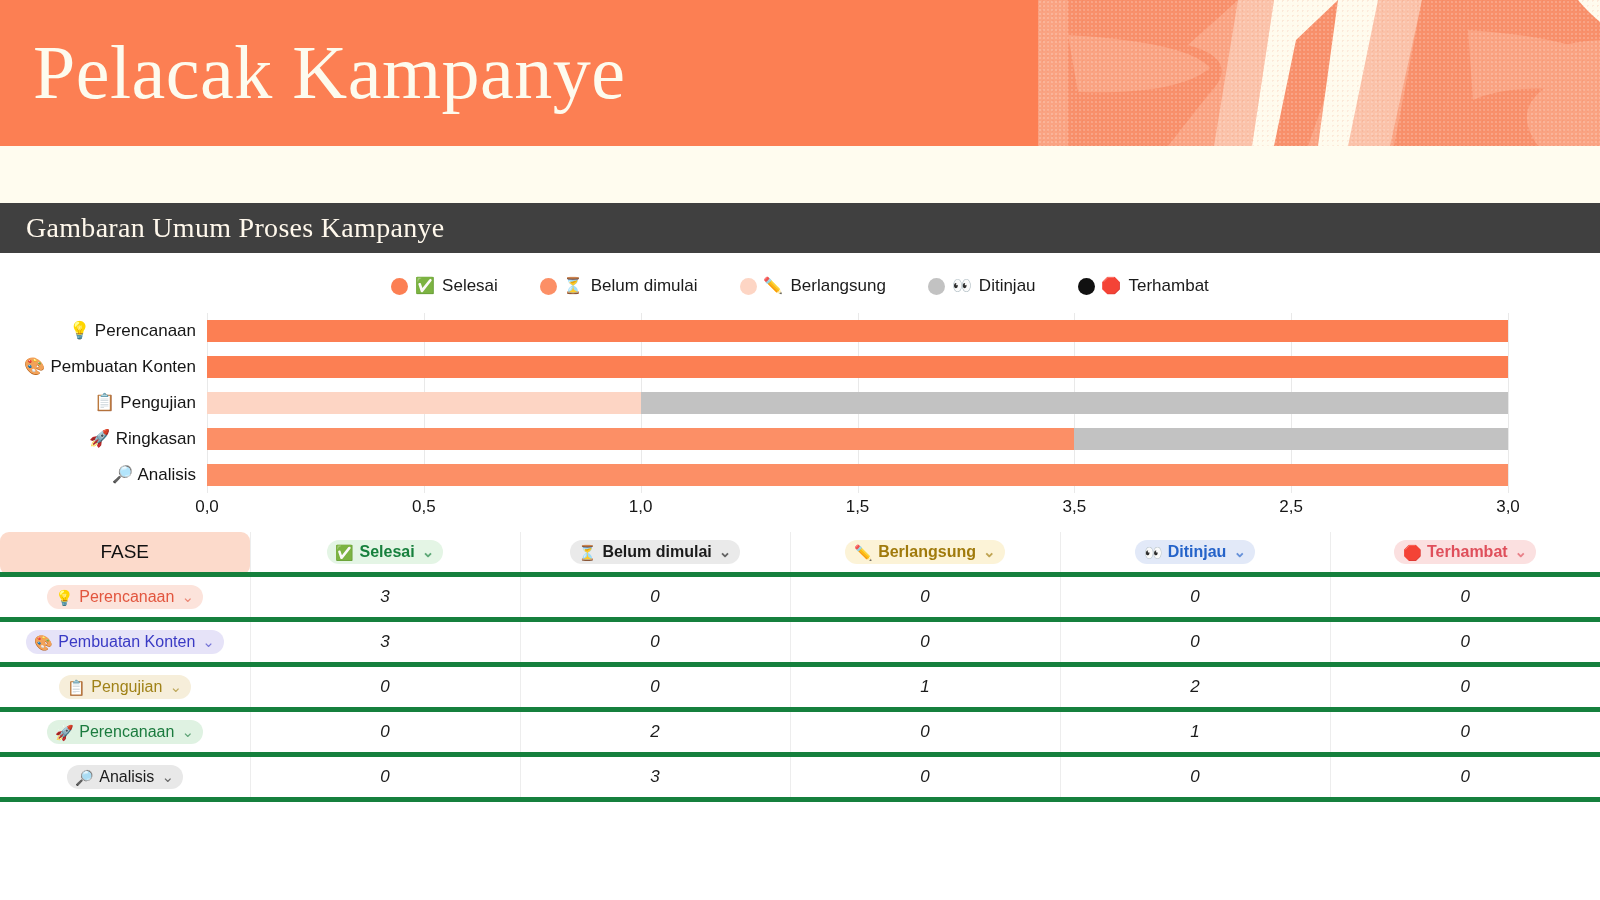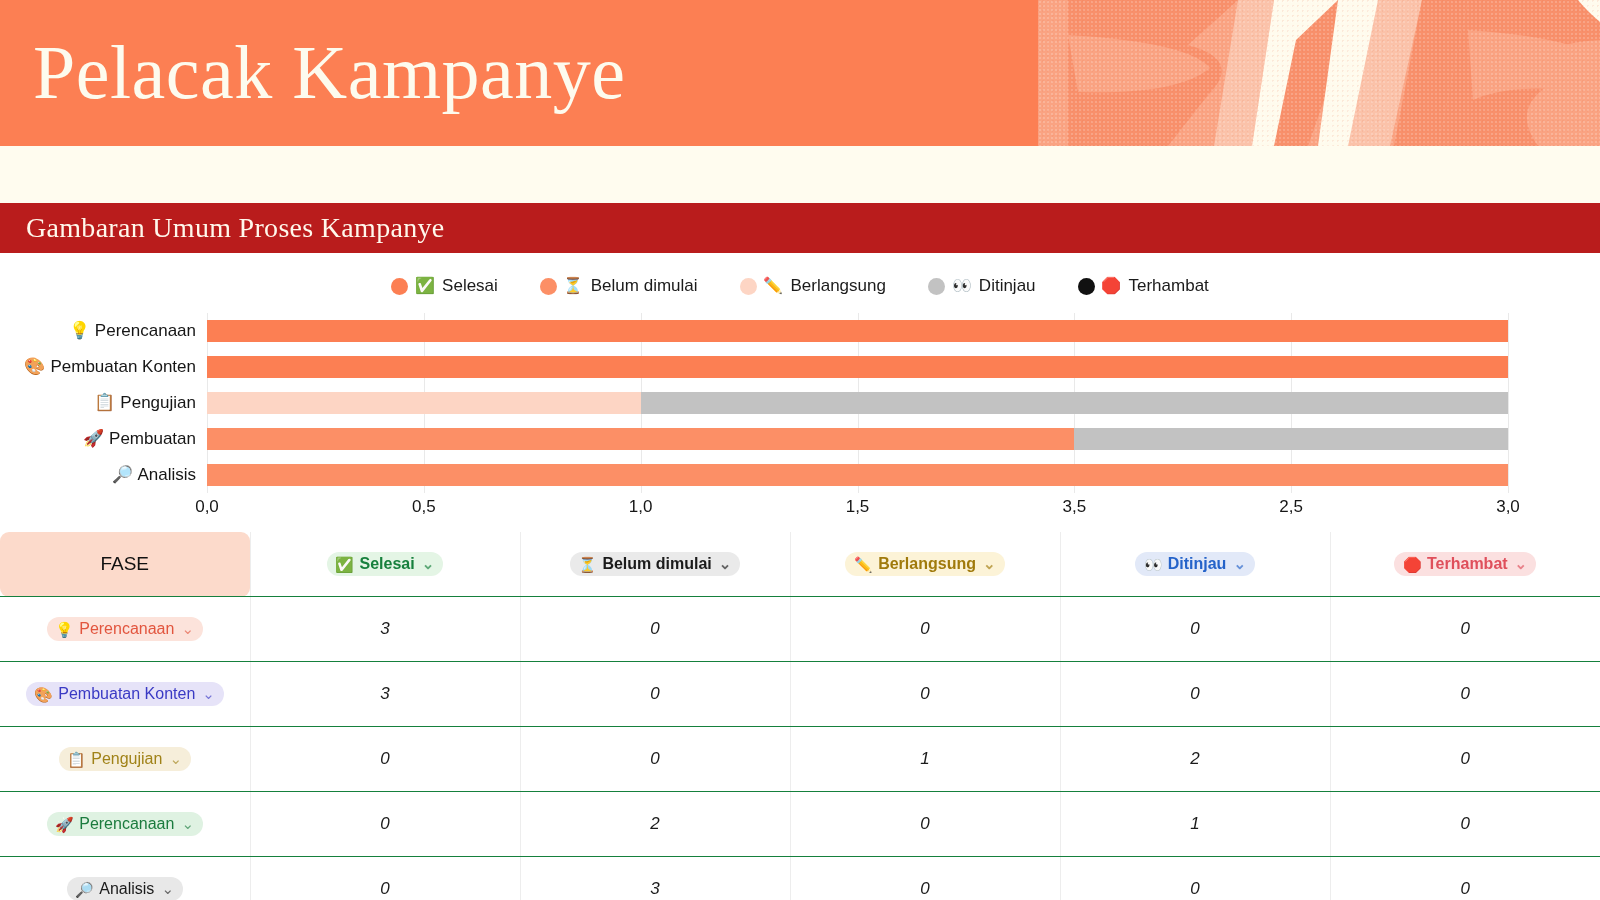--- a/index.html
+++ b/index.html
@@ -29,21 +29,21 @@
     background-size:4px 4px, 5px 5px;
     background-position:0 0, 2px 3px;
     pointer-events:none;
   }
 
   
   .cream-gap{height:57px;background:#FFFCEF;}
 
   
   .section-head{
-    height:50px;background:#b91c1c;display:flex;align-items:center;
+    height:50px;background:#404040;display:flex;align-items:center;
   }
   .section-head .st{
     font-family:"Liberation Serif", serif;
     font-size:28px;color:#FFF8EC;padding-left:26px;letter-spacing:.3px;
   }
 
   
   .chart-block{background:#ffffff;height:279px;position:relative;}
   .legend{
     display:flex;justify-content:center;align-items:center;gap:42px;
@@ -64,22 +64,22 @@
   .bar-row{position:absolute;left:0;right:0;height:22px;}
   .seg{position:absolute;top:0;height:100%;}
   .xaxis{position:absolute;left:207px;right:92px;top:182px;height:28px;text-align:right;}
   .xtick{position:absolute;top:2px;transform:translateX(-50%);font-size:17px;color:#161616;white-space:nowrap;}
 
   
   .table-wrap{background:#ffffff;}
   table.summary{width:100%;border-collapse:collapse;table-layout:fixed;}
   table.summary col.c0{width:250px;}
   table.summary th,table.summary td{
-    border-bottom:1px solid #15803d;border-right:1px solid #EDEDED;
-    height:40px;padding:12px;text-align:center;vertical-align:middle;border-radius:9px;
+    border-bottom:5px solid #15803d;border-right:1px solid #EDEDED;
+    height:40px;padding:0;text-align:center;vertical-align:middle;border-radius:9px;
   }
   table.summary th:last-child,table.summary td:last-child{border-right:none;}
   th.fase-head{background:#FCDACB;font-size:19px;font-weight:400;color:#111;height:48px;}
   th.chip-head{background:#ffffff;height:48px;}
   td.phase-cell{text-align:left;padding-left:12px;}
   td.num{
     font-size:17px;font-style:italic;color:#1b1b1b;
   }
   .chip{
     display:inline-flex;align-items:center;gap:5px;
@@ -146,21 +146,21 @@
           <span class="legend-dot" style="background: rgb(17, 17, 17);"></span>
           <span class="legend-emoji">🛑</span>
           <span>Terhambat</span>
         </div>
       </div>
     <div class="plot">
       <div class="ylabels" id="ylabels">
           <div class="ylab" style="top: 3px;">💡 Perencanaan</div>
           <div class="ylab" style="top: 39px;">🎨 Pembuatan Konten</div>
           <div class="ylab" style="top: 75px;">📋 Pengujian</div>
-          <div class="ylab" style="top: 111px;">🚀 Pembuatan</div>
+          <div class="ylab" style="top: 111px;">🚀 Ringkasan</div>
           <div class="ylab" style="top: 147px;">🔎 Analisis</div>
         </div>
       <div class="plotarea" id="plotarea">
           <div class="gridline" style="left: 0%;"></div>
           <div class="gridline" style="left: 16.6667%;"></div>
           <div class="gridline" style="left: 33.3333%;"></div>
           <div class="gridline" style="left: 50%;"></div>
           <div class="gridline" style="left: 66.6667%;"></div>
           <div class="gridline" style="left: 83.3333%;"></div>
           <div class="gridline" style="left: 100%;"></div>

